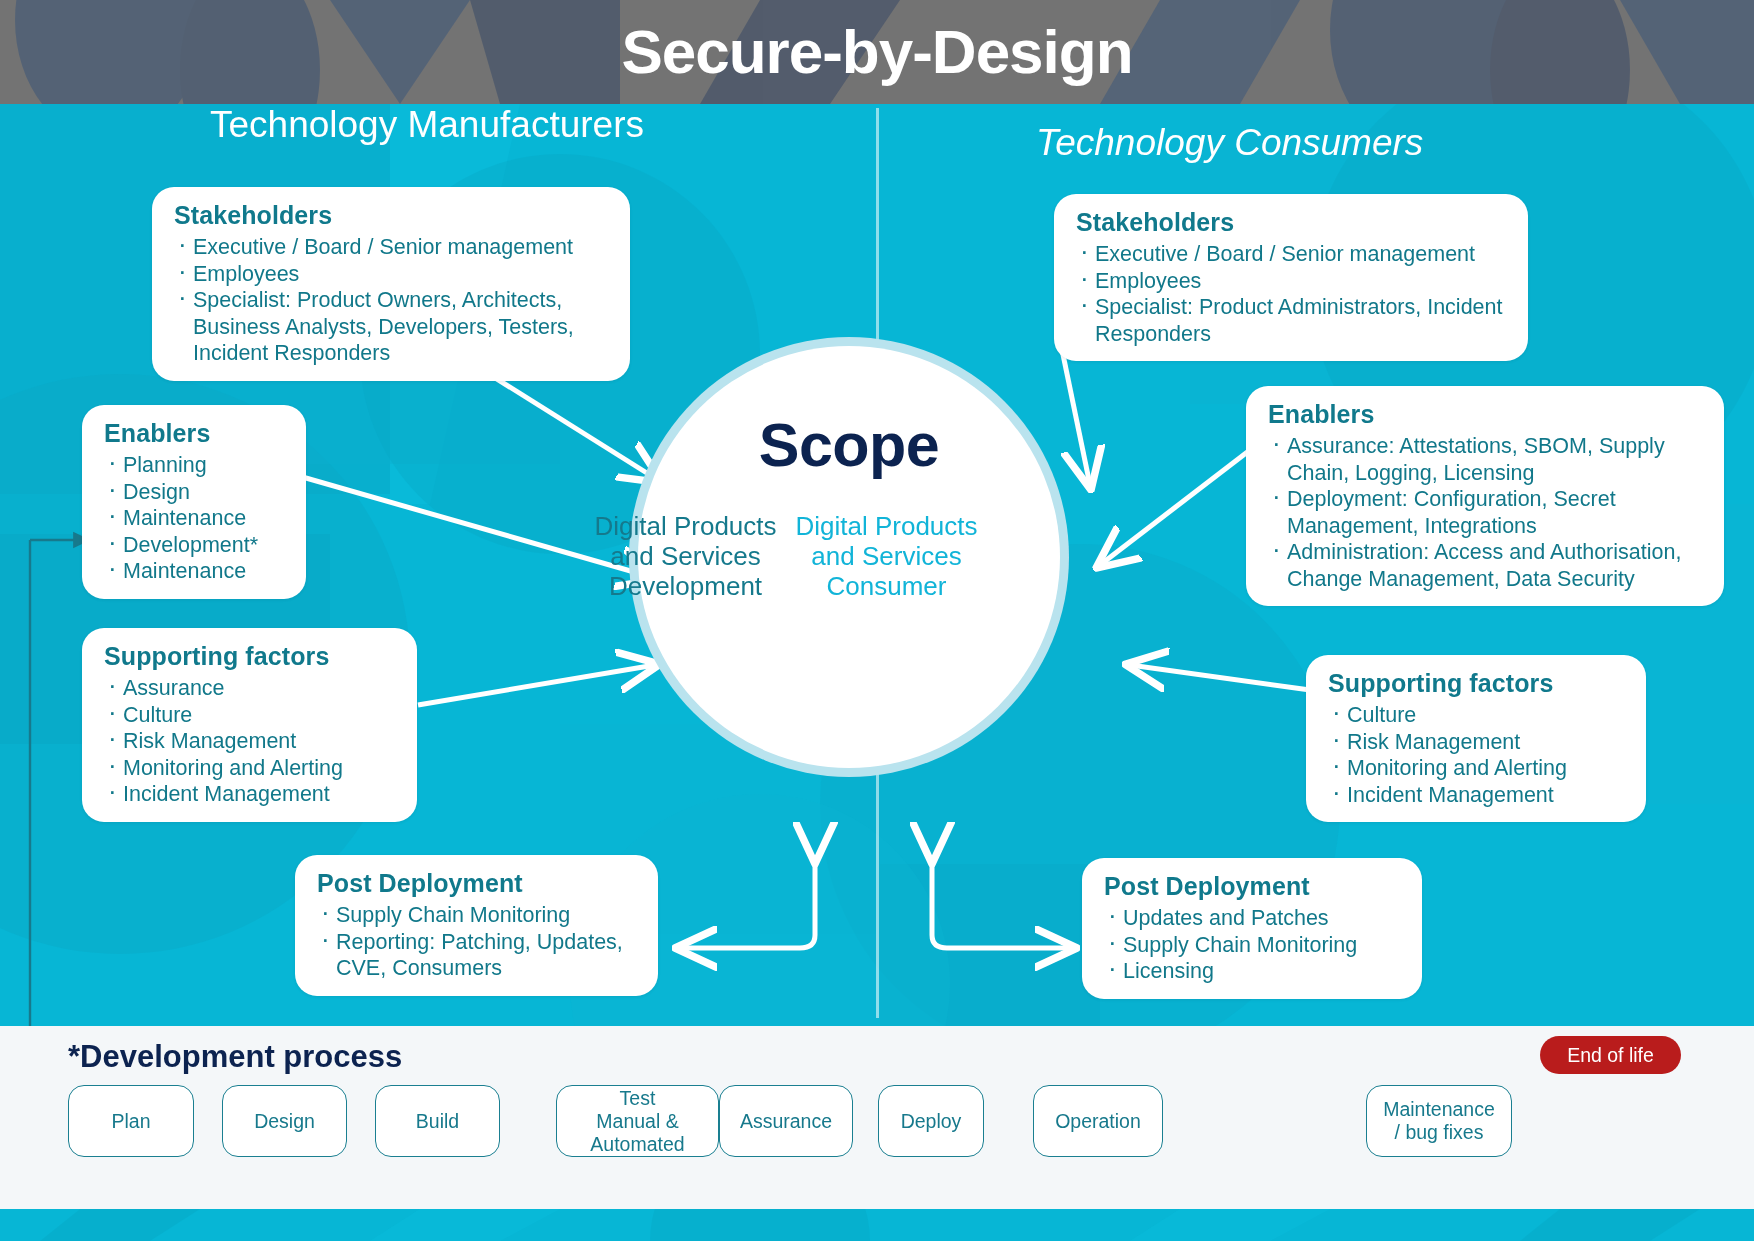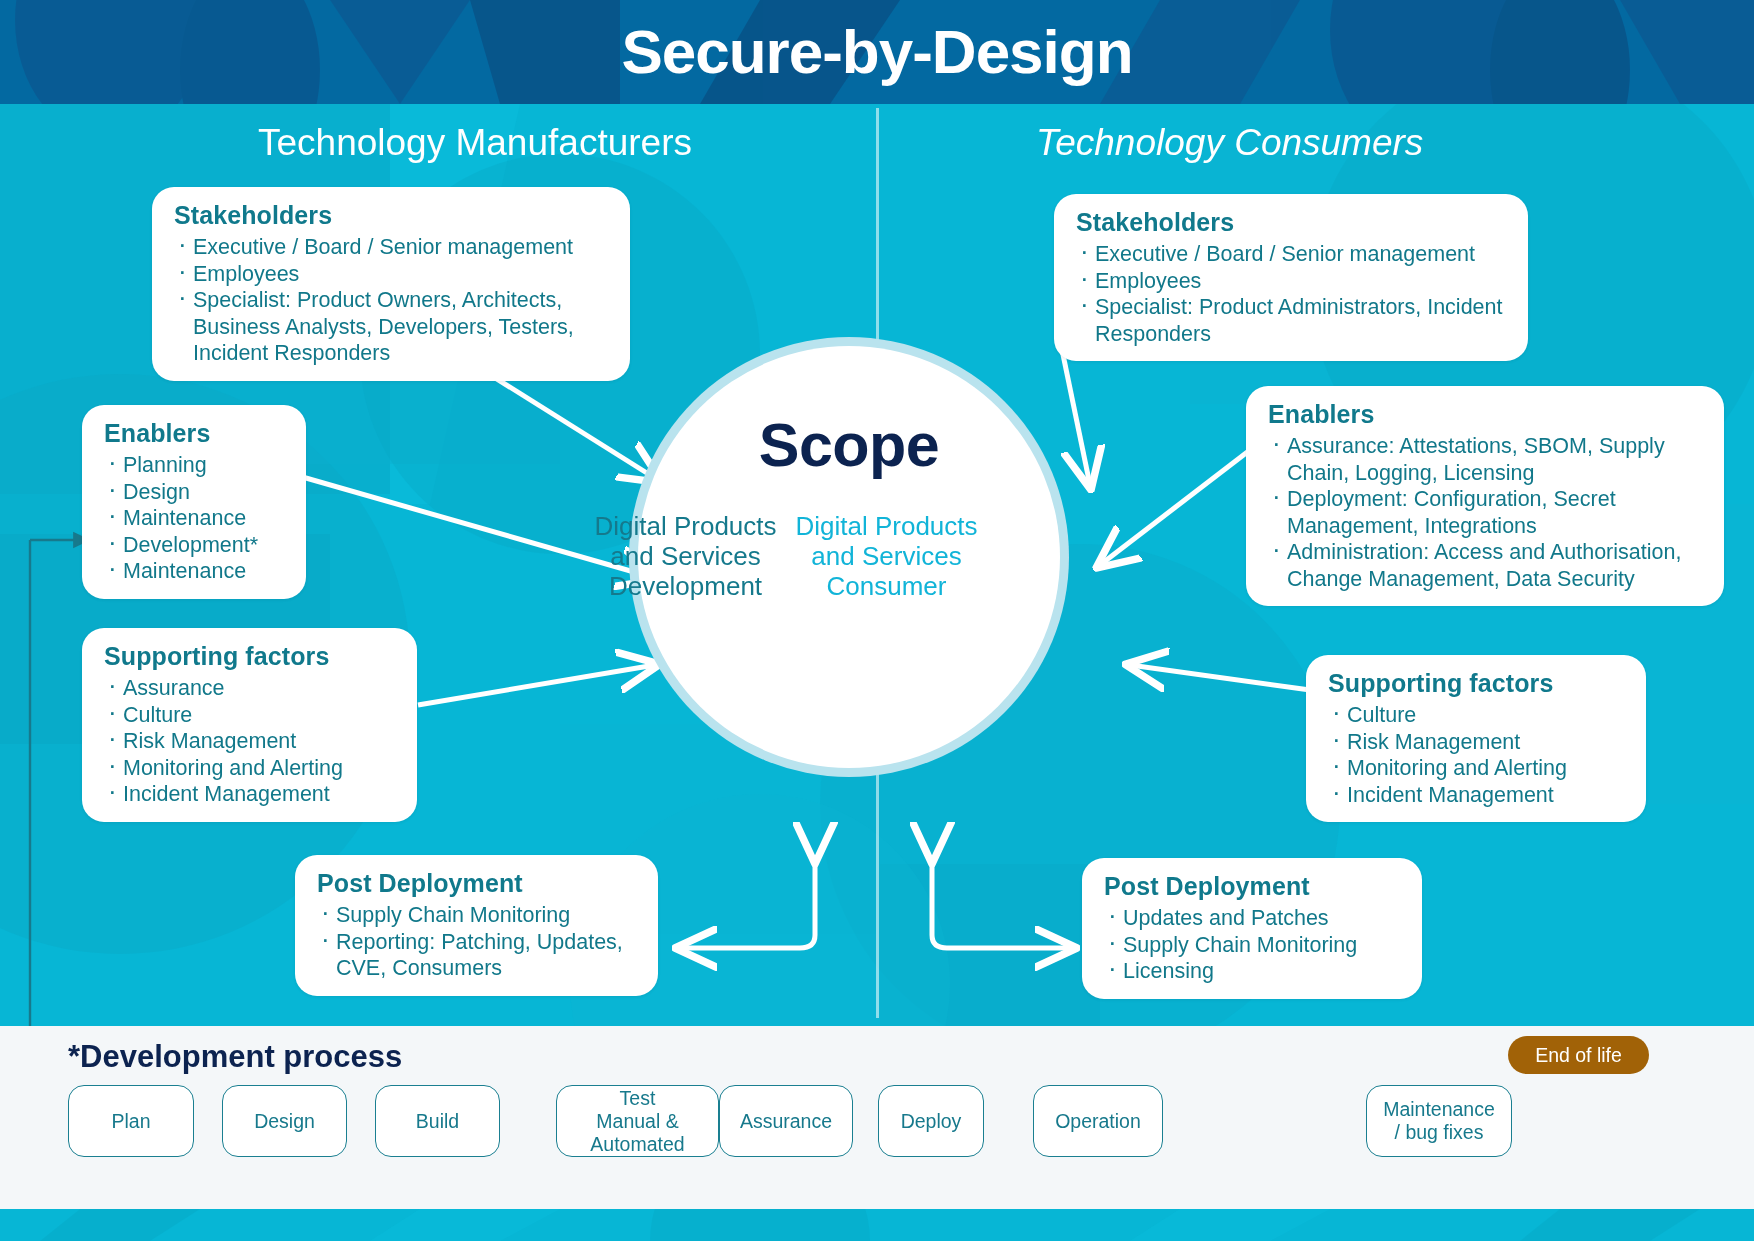--- a/index.html
+++ b/index.html
@@ -7,21 +7,21 @@
     width:1754px;height:1241px;overflow:hidden;
     font-family:"Liberation Sans", sans-serif;
     background:#07b6d5;
     position:relative;
   }
   #stage{position:absolute;inset:0;width:1754px;height:1241px;}
 
   
   .header{
     position:absolute;left:0;top:0;width:1754px;height:104px;
-    background:#0369a1;overflow:hidden;
+    background:#737373;overflow:hidden;
   }
   .h-title{
     position:absolute;left:0;top:4px;width:1754px;text-align:center;
     color:#ffffff;font-size:62px;font-weight:bold;letter-spacing:-1px;
     line-height:96px;
   }
 
   
   .body-area{
     position:absolute;left:0;top:104px;width:1754px;height:922px;
@@ -30,21 +30,21 @@
 
   .divider{
     position:absolute;left:876px;top:108px;width:3px;height:910px;
     background:rgba(255,255,255,.55);
   }
 
   .col-title{
     position:absolute;color:#ffffff;font-size:37px;font-weight:normal;
     white-space:nowrap;
   }
-  #col-title-left{left:210px;top:122px;margin-left:48px;}
+  #col-title-left{left:210px;top:104px;}
   #col-title-right{left:1036px;top:122px;font-style:italic;}
 
   
   .card{
     position:absolute;background:#ffffff;border-radius:22px;
     padding:12px 20px 14px 22px;box-sizing:border-box;
     box-shadow:0 1px 3px rgba(0,60,80,.10);
   }
   .card h3{
     margin:0 0 2px 0;color:#10798c;font-size:25px;font-weight:bold;
@@ -94,22 +94,22 @@
     font-size:31px;font-weight:bold;white-space:nowrap;
   }
   .proc-box{
     position:absolute;top:1085px;height:72px;
     border:1.6px solid #1a7f91;border-radius:16px;background:#ffffff;
     color:#17798c;font-size:19.5px;line-height:23px;text-align:center;
     display:flex;align-items:center;justify-content:center;
     box-sizing:border-box;padding:2px 4px;
   }
   .eol{
-    position:absolute;left:1508px;top:1036px;width:141px;height:38px;
-    background:#a16207;border-radius:19px;color:#ffffff;font-size:19.5px;
+    position:absolute;left:1540px;top:1036px;width:141px;height:38px;
+    background:#b91c1c;border-radius:19px;color:#ffffff;font-size:19.5px;
     display:flex;align-items:center;justify-content:center;
   }
 
   svg.overlay{position:absolute;left:0;top:0;width:1754px;height:1241px;pointer-events:none;}
 </style>
 </head>
 <body>
 
 <div id="stage">
 

